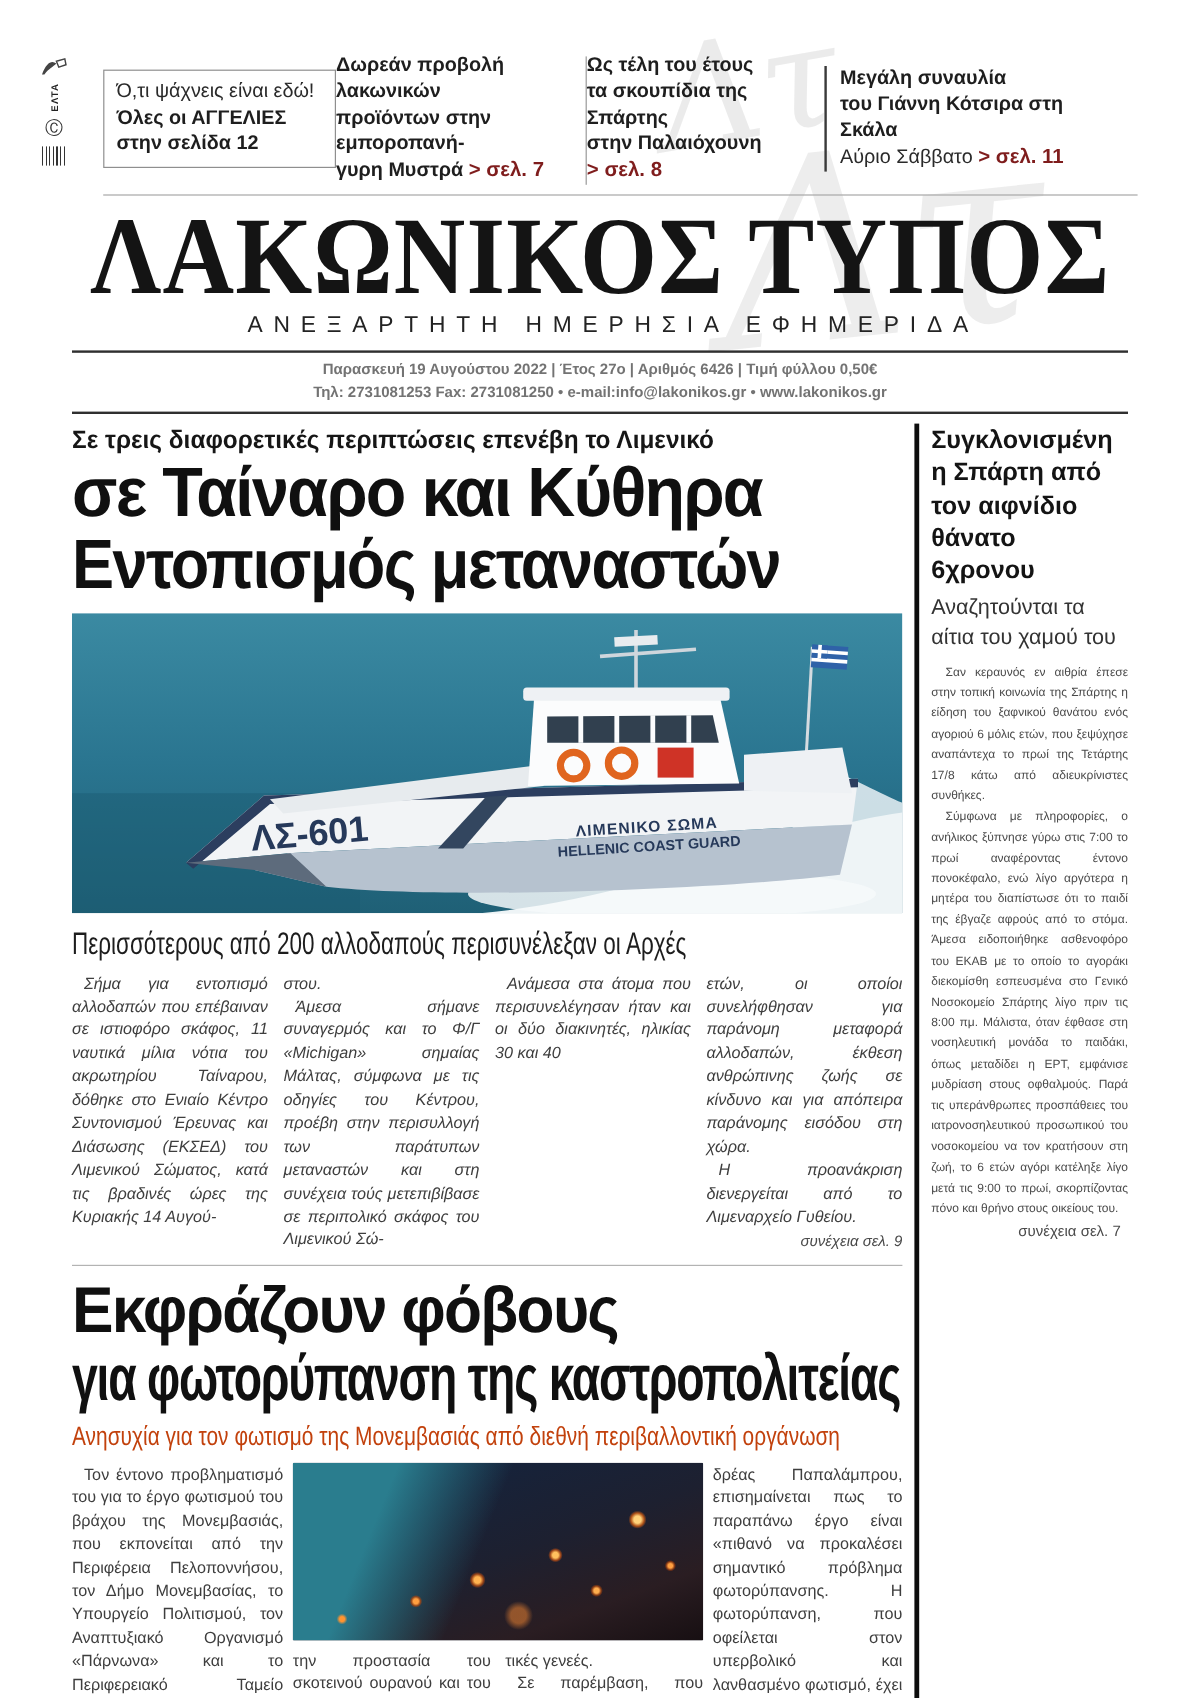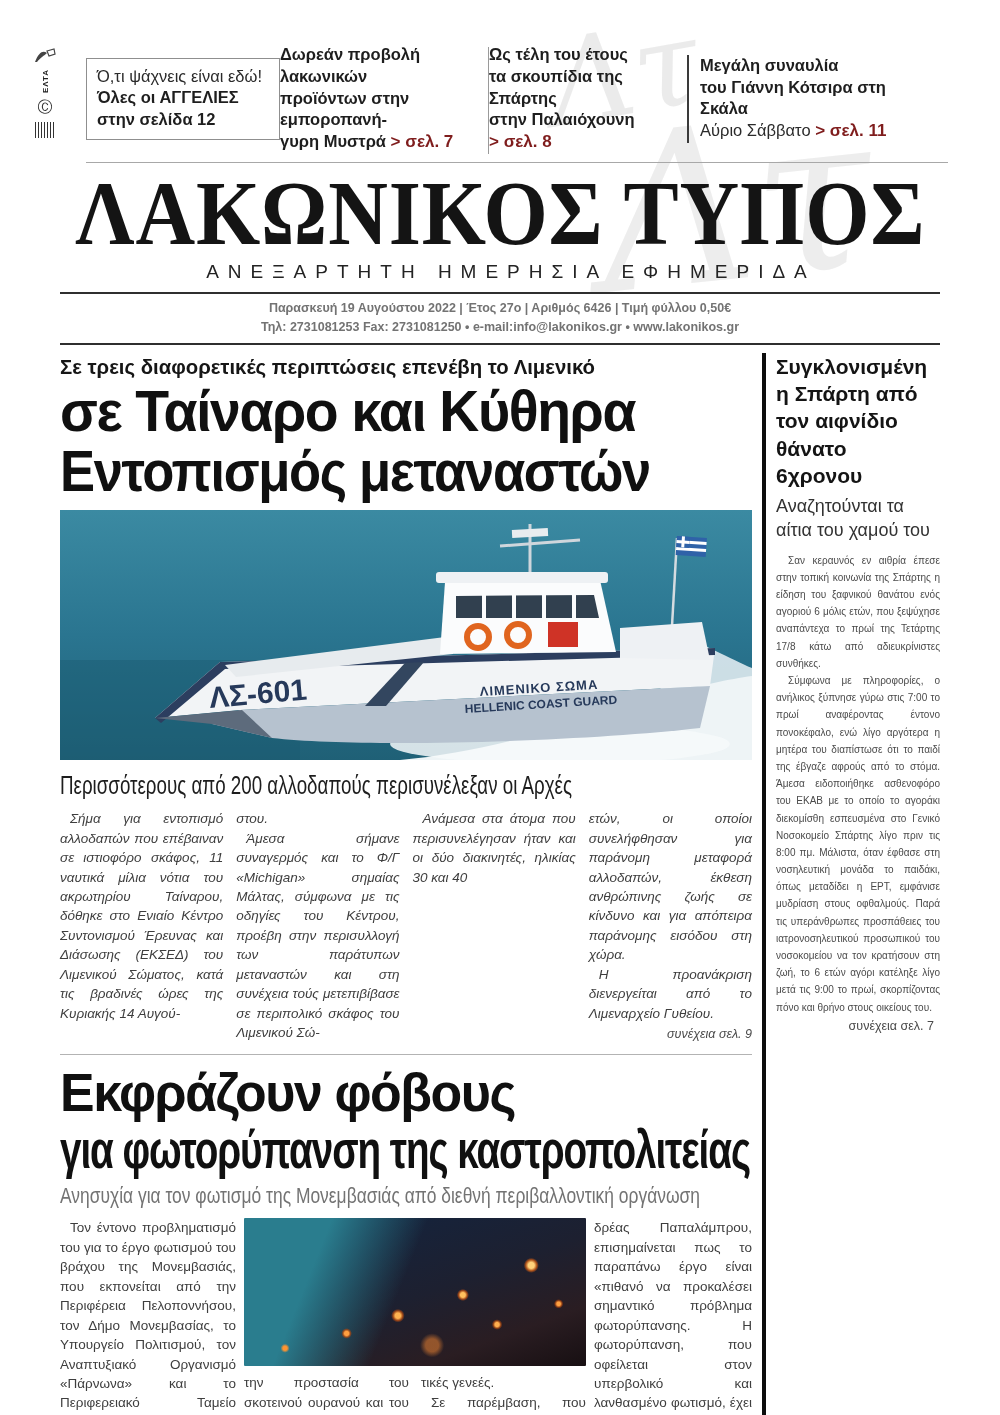--- a/index.html
+++ b/index.html
@@ -57,21 +57,21 @@
   .lead-subhead{font-size:26px;font-weight:400;color:#1d1d1d;margin:10px 0 8px;}
 
   .cols4{display:grid;grid-template-columns:repeat(4,1fr);gap:13px;font-style:italic;}
   .bodytxt{font-size:13.5px;line-height:1.44;text-align:justify;color:#3e3e3e;}
   .bodytxt p{margin:0;}
   .bodytxt p.ind{text-indent:10px;}
   .cont{text-align:right;font-size:12.5px;color:#4a4a4a;margin-top:2px;}
 
   .thin-rule{border-top:1px solid #b3b3b3;margin:11px 0 9px;}
 
-  .sub2{font-size:22px;font-weight:400;color:#737373;margin:6px 0 9px;}
+  .sub2{font-size:22px;font-weight:400;color:#c2410c;margin:6px 0 9px;}
 
   .art2{display:grid;grid-template-columns:176px 342px 158px;gap:8px;}
   .photo2{width:342px;height:148px;border-radius:1px;
     background-color:#141a2b;
     background-image:
       radial-gradient(circle 10px at 84% 32%, #ffd27a 0 30%, rgba(200,90,20,.85) 55%, transparent 75%),
       radial-gradient(circle 8px at 64% 52%, #ffc05e 0 30%, rgba(190,80,20,.8) 55%, transparent 75%),
       radial-gradient(circle 9px at 45% 66%, #ffb350 0 30%, rgba(180,75,18,.8) 55%, transparent 75%),
       radial-gradient(circle 7px at 30% 78%, #ff9f40 0 30%, rgba(170,70,15,.8) 55%, transparent 75%),
       radial-gradient(circle 7px at 74% 72%, #ffae4e 0 30%, rgba(170,70,15,.75) 55%, transparent 75%),

